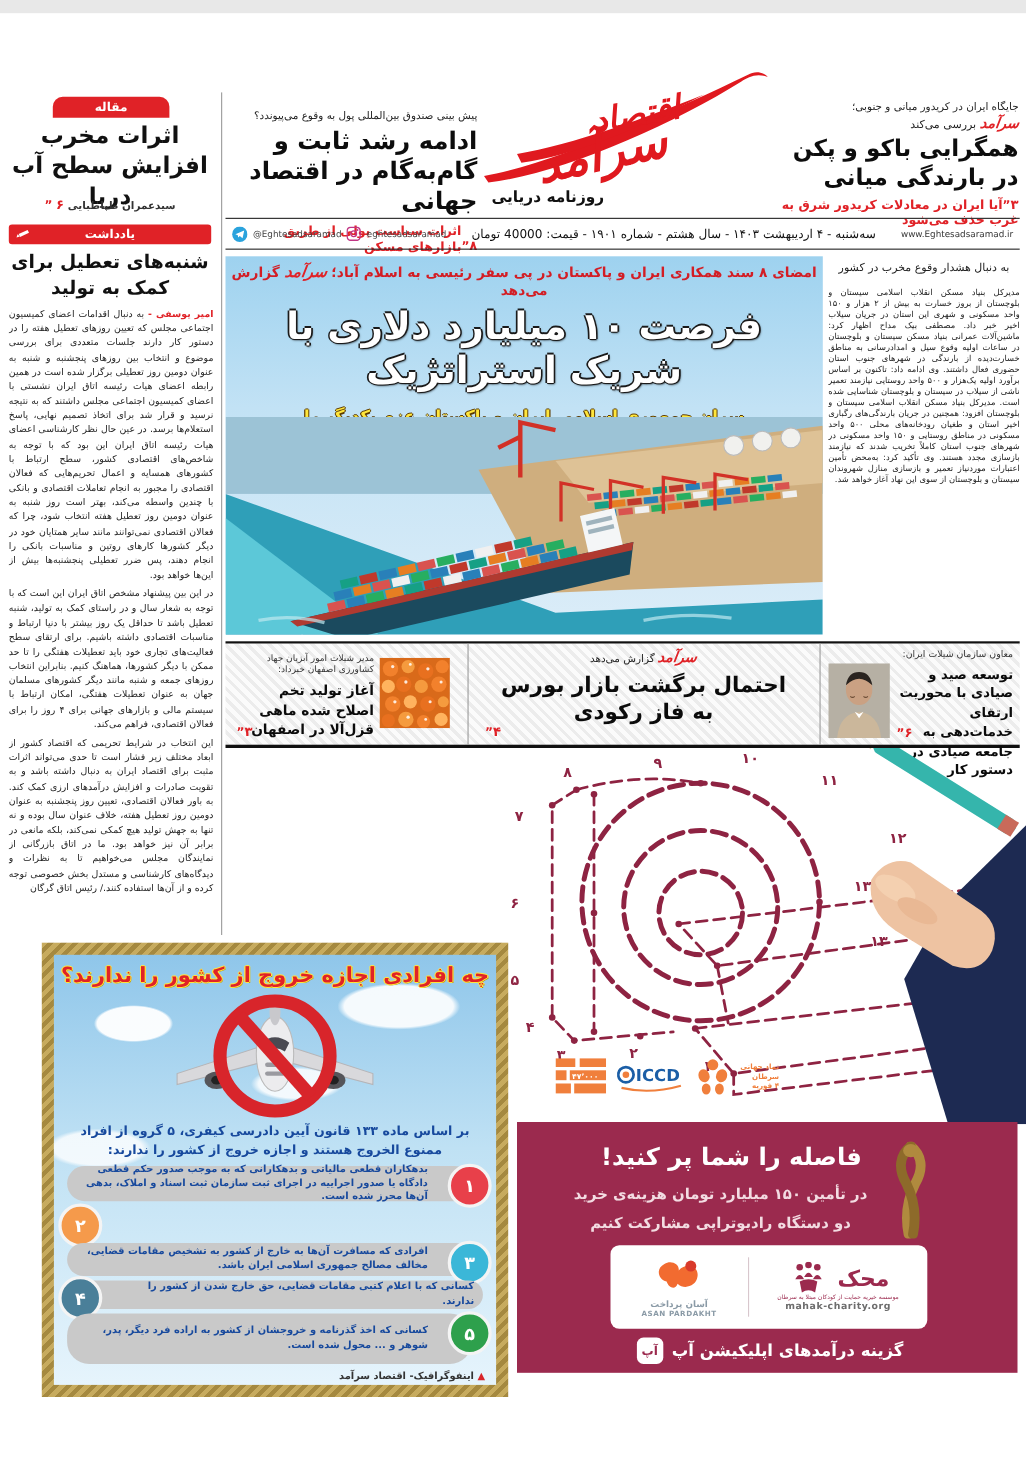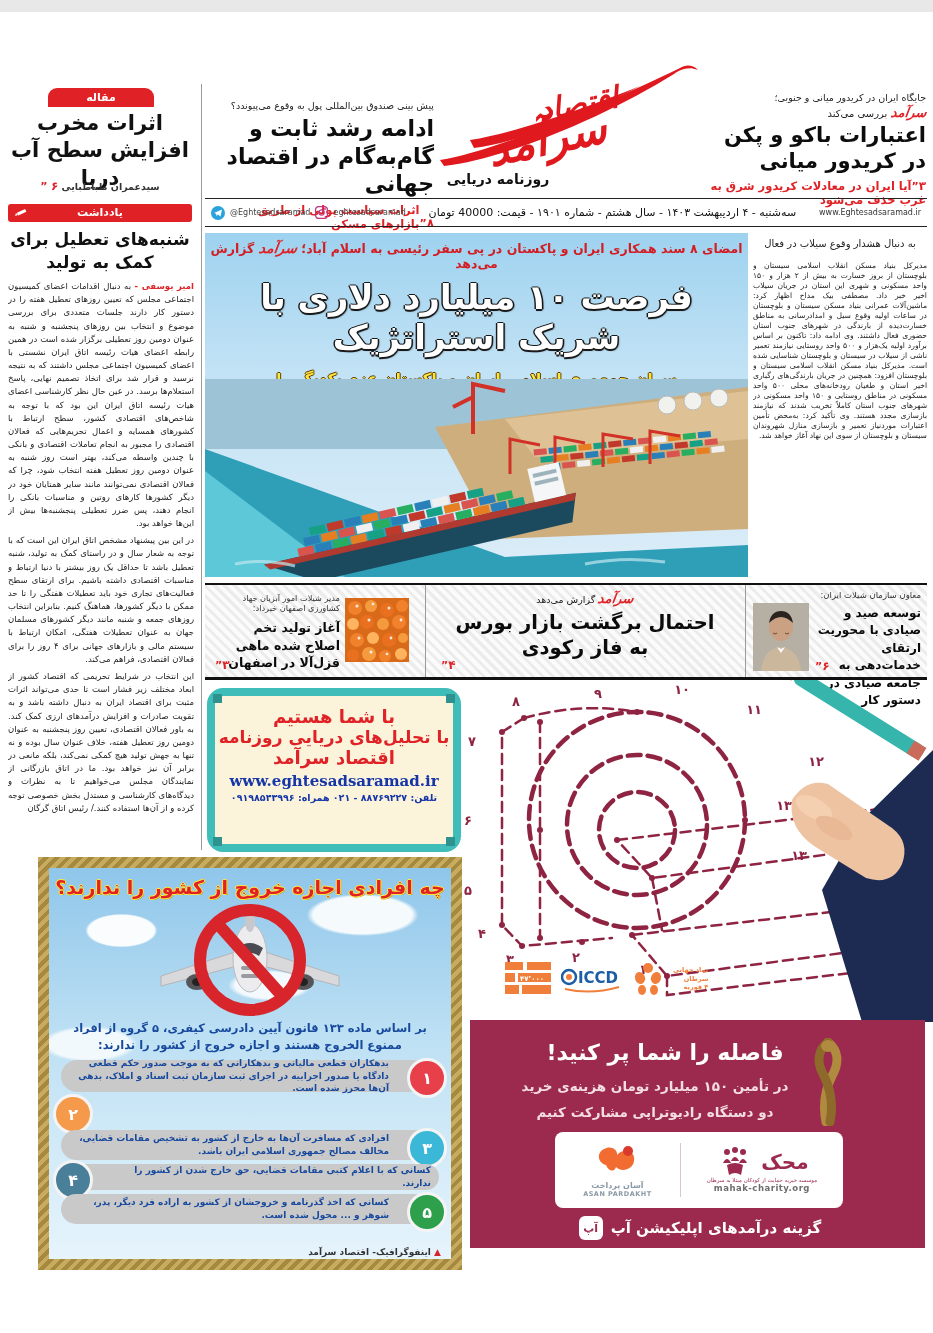--- a/index.html
+++ b/index.html
@@ -75,21 +75,21 @@
       </g>
       <text x="150" y="52" font-size="30" font-weight="bold" fill="#e0191f" font-style="italic" text-anchor="middle" transform="rotate(-10 150 52)">اقتصاد</text>
       <text x="120" y="92" font-size="44" font-weight="bold" fill="#e0191f" font-style="italic" text-anchor="middle" transform="rotate(-12 120 92)">سرآمد</text>
       <text x="68" y="122" font-size="14" font-weight="bold" fill="#111" text-anchor="middle">روزنامه دریایی</text>
     </svg>
   </div>
 
   <div class="abs" style="left:702px;top:80px;width:224px;text-align:right;">
     <div style="font-size:9.5px;color:#222;">جایگاه ایران در کریدور میانی و جنوبی؛</div>
     <div style="font-size:10px;color:#222;margin:2px 0;"><span class="brand-mini" style="font-size:13px;">سرآمد</span> <span>بررسی می‌کند</span></div>
-    <div style="font-weight:bold;font-size:21px;line-height:1.25;color:#0d0d0d;">اعتبارات باکو و پکن در کریدور میانی</div>
+    <div style="font-weight:bold;font-size:21px;line-height:1.25;color:#0d0d0d;">همگرایی باکو و پکن در بارندگی میانی</div>
     <div style="margin-top:4px;font-size:0;">
       <span class="pgnum">۳</span><span class="rq">”</span>
       <span style="color:#e02227;font-weight:bold;font-size:11.5px;">آیا ایران در معادلات کریدور شرق به غرب حذف می‌شود</span>
     </div>
   </div>
 
   <div class="abs" style="left:205px;top:186px;width:722px;height:27px;border-top:1px solid #222;border-bottom:1px solid #222;display:flex;align-items:center;justify-content:space-between;direction:ltr;">
     <div style="display:flex;align-items:center;gap:5px;padding-left:6px;">
       <svg width="14" height="14" viewBox="0 0 14 14">
           <circle cx="7" cy="7" r="7" fill="#2aa3dd"></circle>
@@ -213,21 +213,21 @@
         <rect x="330" y="112" width="32" height="34" fill="#f4f6f7"></rect>
         <rect x="334" y="118" width="24" height="4" fill="#9fb3bd"></rect>
           <rect x="334" y="126" width="24" height="4" fill="#9fb3bd"></rect>
         <path d="M60,160 L40,164 L60,170" fill="#e8f4f8" opacity="0.8"></path>
       </g>
       <path d="M30,185 q30,-6 60,2 M380,185 q40,-8 80,-2" stroke="#bfe8ef" stroke-width="3" fill="none" opacity="0.7"></path>
     </svg>
   </div>
 
   <div class="abs" style="left:753px;top:226px;width:174px;">
-    <div style="text-align:center;font-size:10px;color:#222;">به دنبال هشدار وقوع سیلاب در فعال</div>
+    <div style="text-align:center;font-size:10px;color:#222;">به دنبال هشدار وقوع مخرب در کشور</div>
     <div class="jtext" style="margin-top:12px;font-size:7.6px;line-height:1.32;height:218px;overflow:hidden;">مدیرکل بنیاد مسکن انقلاب اسلامی سیستان و بلوچستان از بروز خسارت به بیش از ۲ هزار و ۱۵۰ واحد مسکونی و شهری این استان در جریان سیلاب اخیر خبر داد. مصطفی بیک مداح اظهار کرد: ماشین‌آلات عمرانی بنیاد مسکن سیستان و بلوچستان در ساعات اولیه وقوع سیل و امدادرسانی به مناطق خسارت‌دیده از بارندگی در شهرهای جنوب استان حضوری فعال داشتند. وی ادامه داد: تاکنون بر اساس برآورد اولیه یک‌هزار و ۵۰۰ واحد روستایی نیازمند تعمیر ناشی از سیلاب در سیستان و بلوچستان شناسایی شده است. مدیرکل بنیاد مسکن انقلاب اسلامی سیستان و بلوچستان افزود: همچنین در جریان بارندگی‌های رگباری اخیر استان و طغیان رودخانه‌های محلی ۵۰۰ واحد مسکونی در مناطق روستایی و ۱۵۰ واحد مسکونی در شهرهای جنوب استان کاملاً تخریب شدند که نیازمند بازسازی مجدد هستند. وی تأکید کرد: به‌محض تأمین اعتبارات موردنیاز تعمیر و بازسازی منازل شهروندان سیستان و بلوچستان از سوی این نهاد آغاز خواهد شد.</div>
   </div>
 
   <div class="abs hatch" style="left:205px;top:571px;width:722px;height:92px;border-top:2px solid #111;border-bottom:3px solid #111;">
     <div class="abs vline" style="left:220px;top:0;height:92px;"></div>
     <div class="abs vline" style="left:540px;top:0;height:92px;"></div>
 
     <div class="abs" style="left:0;top:0;width:218px;height:92px;">
       <svg class="abs" style="left:140px;top:13px;" width="64" height="64" viewBox="0 0 64 64">
         <rect width="64" height="64" fill="#d96a1a"></rect>
@@ -280,31 +280,20 @@
         <path d="M16,20 Q18,8 28,8 Q38,8 40,20 Q34,14 28,14 Q22,14 16,20 Z" fill="#2a2420"></path>
         <path d="M8,68 Q10,46 28,44 Q46,46 48,68 Z" fill="#cbb79b"></path>
         <polygon points="24,44 28,50 32,44 28,46" fill="#fff"></polygon>
         <path d="M20,30 q2,2 4,0 M32,30 q2,2 4,0" stroke="#6b4c35" fill="none"></path>
       </svg>
       <div style="position:absolute;right:6px;top:20px;width:108px;text-align:right;font-weight:bold;font-size:12px;line-height:1.45;color:#0b0b0b;">توسعه صید و صیادی با محوریت ارتقای خدمات‌دهی به جامعه صیادی در دستور کار</div>
       <div style="position:absolute;left:68px;bottom:3px;"><span class="pgnum">۶</span><span class="rq">”</span></div>
     </div>
   </div>
 
-  <div class="abs" style="left:207px;top:676px;width:238px;height:148px;background:#fbf4da;border:8px solid #3fbdb8;border-radius:16px;text-align:center;">
-    <div class="abs" style="left:-2px;top:-2px;width:9px;height:9px;background:#2e938f;"></div>
-    <div class="abs" style="right:-2px;top:-2px;width:9px;height:9px;background:#2e938f;"></div>
-    <div class="abs" style="left:-2px;bottom:-2px;width:9px;height:9px;background:#2e938f;"></div>
-    <div class="abs" style="right:-2px;bottom:-2px;width:9px;height:9px;background:#2e938f;"></div>
-    <div style="margin-top:10px;color:#e02227;font-weight:bold;font-size:18px;">با شما هستیم</div>
-    <div style="color:#e02227;font-weight:bold;font-size:17px;">با تحلیل‌های دریایی روزنامه</div>
-    <div style="color:#e02227;font-weight:bold;font-size:18px;">اقتصاد سرآمد</div>
-    <div style="margin-top:4px;color:#1535a8;font-weight:bold;font-size:15px;font-family:'DejaVu Serif','Liberation Serif',serif;">www.eghtesadsaramad.ir</div>
-    <div style="margin-top:2px;color:#1535a8;font-weight:bold;font-size:9.5px;">تلفن: ۸۸۷۶۹۲۲۷ - ۰۲۱    همراه: ۰۹۱۹۸۵۴۳۹۹۶</div>
-  </div>
 
   <svg class="abs" style="left:462px;top:668px;" width="471" height="342" viewBox="0 0 471 342">
     <g stroke="#8e2342" fill="none" stroke-width="4.5" stroke-dasharray="13 7" stroke-linecap="round">
       <circle cx="175" cy="140" r="108"></circle>
       <circle cx="175" cy="145" r="70"></circle>
       <circle cx="175" cy="150" r="38"></circle>
       <path d="M62,38 L40,52 L40,245 L60,266 L150,258" stroke-width="2.5" stroke-dasharray="10 6"></path>
       <path d="M78,42 L78,258" stroke-width="2.5" stroke-dasharray="10 6"></path>
       <path d="M62,38 Q120,22 175,32" stroke-width="2.5" stroke-dasharray="10 6"></path>
       <path d="M155,160 L425,128 L458,162 L190,198 Z" stroke-width="2.5" stroke-dasharray="10 6"></path>
@@ -469,21 +458,21 @@
         <div class="numcirc" style="right: -2px; top: -2px; background: rgb(232, 64, 74);">۱</div>
         <div class="numcirc" style="left: -2px; top: 34px; background: rgb(245, 154, 75);">۲</div>
         <div class="pill" style="left:6px;top:70px;right:16px;height:30px;">
             <div class="txt" style="padding-right:40px;">افرادی که مسافرت آن‌ها به خارج از کشور به تشخیص مقامات قضایی، مخالف مصالح جمهوری اسلامی ایران باشد.</div>
           </div>
         <div class="numcirc" style="right: -2px; top: 68px; background: rgb(59, 183, 216);">۳</div>
         <div class="pill" style="left:16px;top:104px;right:6px;height:26px;">
             <div class="txt" style="padding-left:40px;">کسانی که با اعلام کتبی مقامات قضایی، حق خارج شدن از کشور را ندارند.</div>
           </div>
         <div class="numcirc" style="left: -2px; top: 100px; background: rgb(74, 127, 153);">۴</div>
-        <div class="pill" style="left:6px;top:134px;right:16px;height:30px;">
+        <div class="pill" style="left:6px;top:134px;right:16px;height:46px;">
             <div class="txt" style="padding-right:40px;">کسانی که اخذ گذرنامه و خروجشان از کشور به اراده فرد دیگر، پدر، شوهر و ... محول شده است.</div>
           </div>
         <div class="numcirc" style="right: -2px; top: 132px; background: rgb(46, 160, 76);">۵</div>
       </div>
       <div class="abs" style="right:10px;bottom:2px;font-size:9px;font-weight:bold;color:#333;">
         <span style="color:#d8252b;">▲</span>
         <span>اینفوگرافیک- اقتصاد سرآمد</span>
       </div>
     </div>
   </div>

